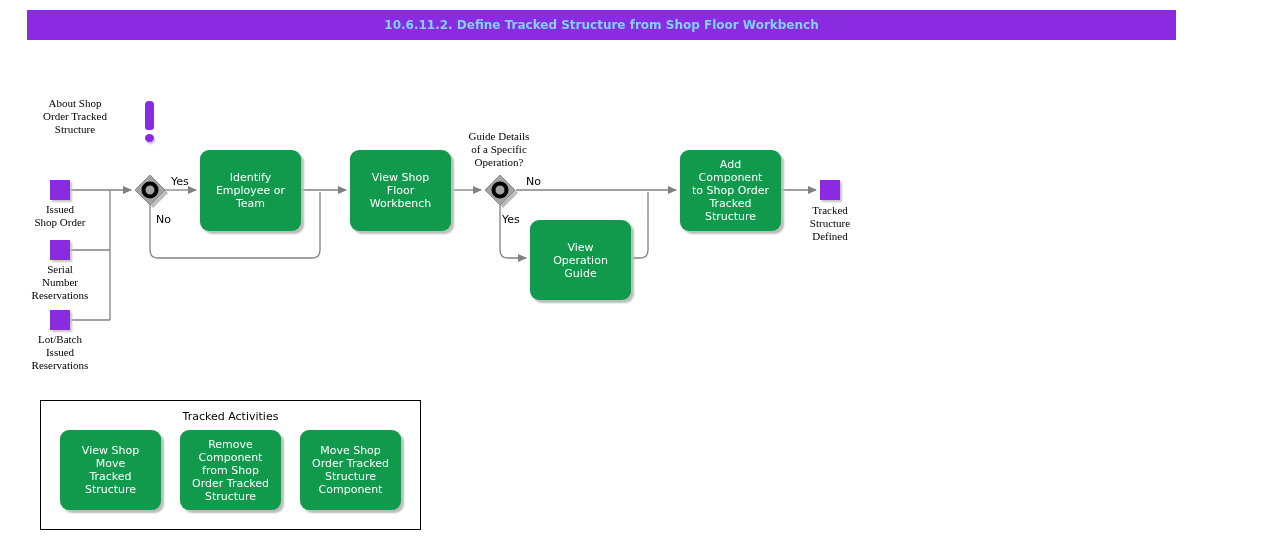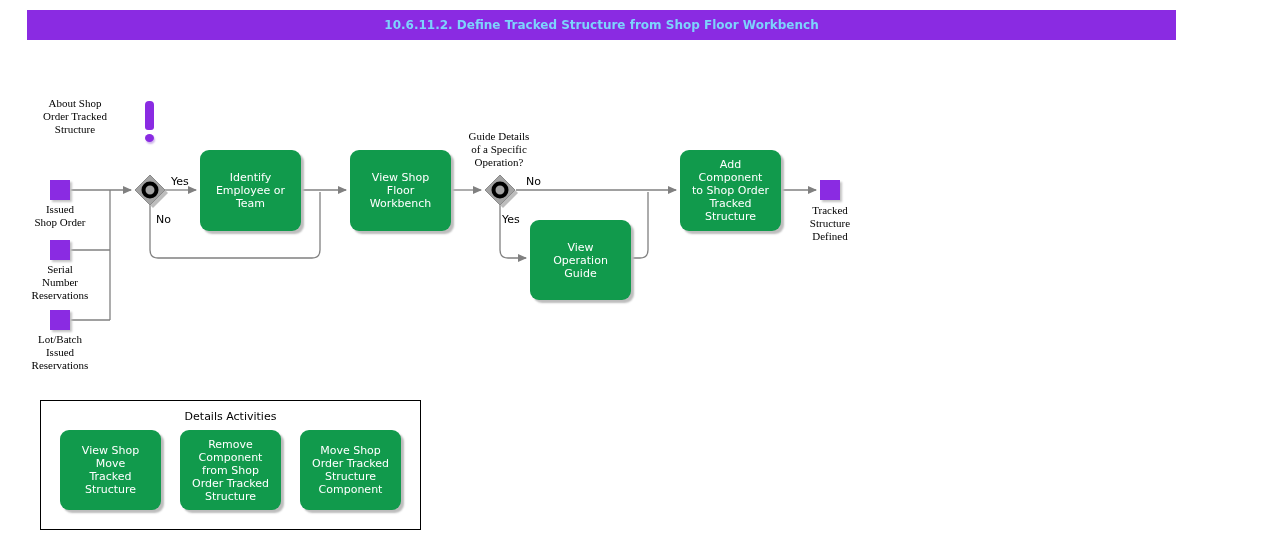--- a/index.html
+++ b/index.html
@@ -146,21 +146,21 @@
 to Shop Order
 Tracked
 Structure</div>
 
   <div class="event-square" style="left:820px;top:180px;"></div>
   <div class="lbl" style="left:780px;top:204px;width:100px;">Tracked
 Structure
 Defined</div>
 
   <div class="ga-container"></div>
-  <div class="ga-title">Details Activities</div>
+  <div class="ga-title">Tracked Activities</div>
 
   <div class="task" style="left:60px;top:430px;width:101px;height:80px;">View Shop Move
 Tracked
 Structure</div>
   <div class="task" style="left:180px;top:430px;width:101px;height:80px;">Remove
 Component
 from Shop
 Order Tracked
 Structure</div>
   <div class="task" style="left:300px;top:430px;width:101px;height:80px;">Move Shop

